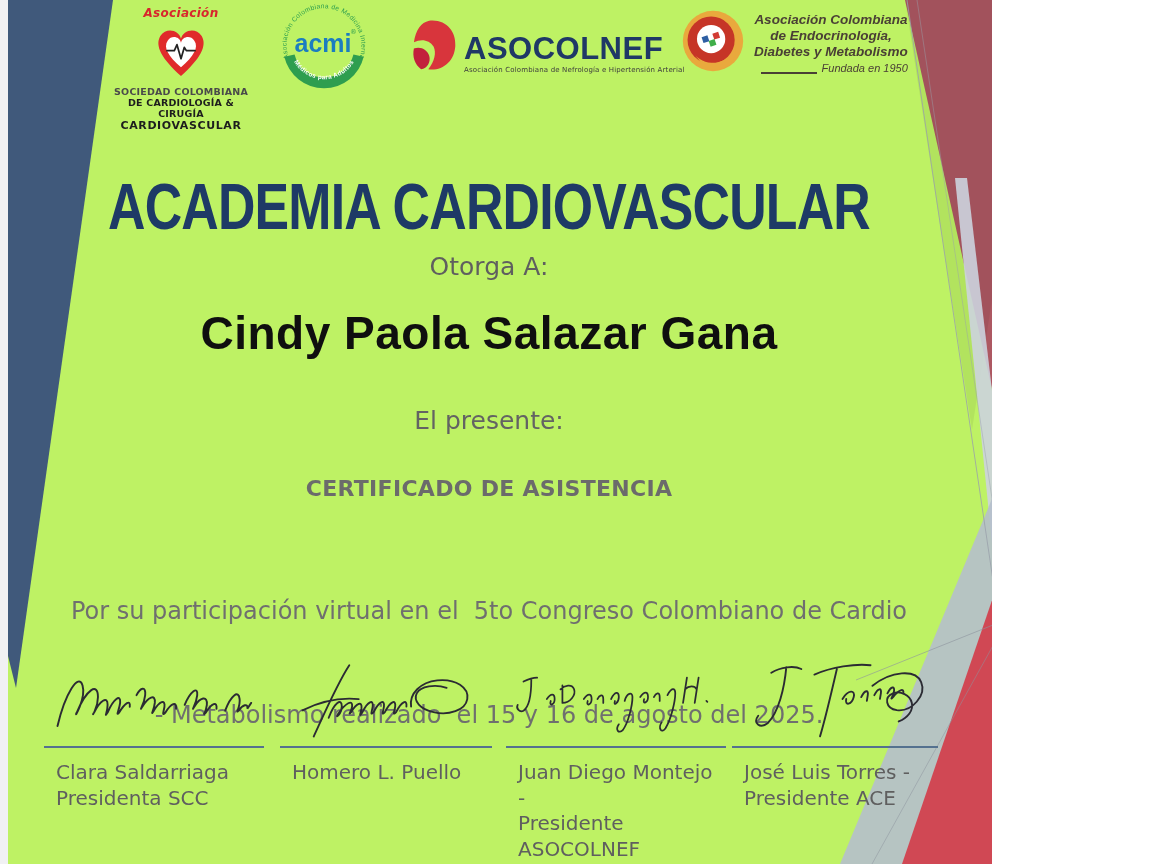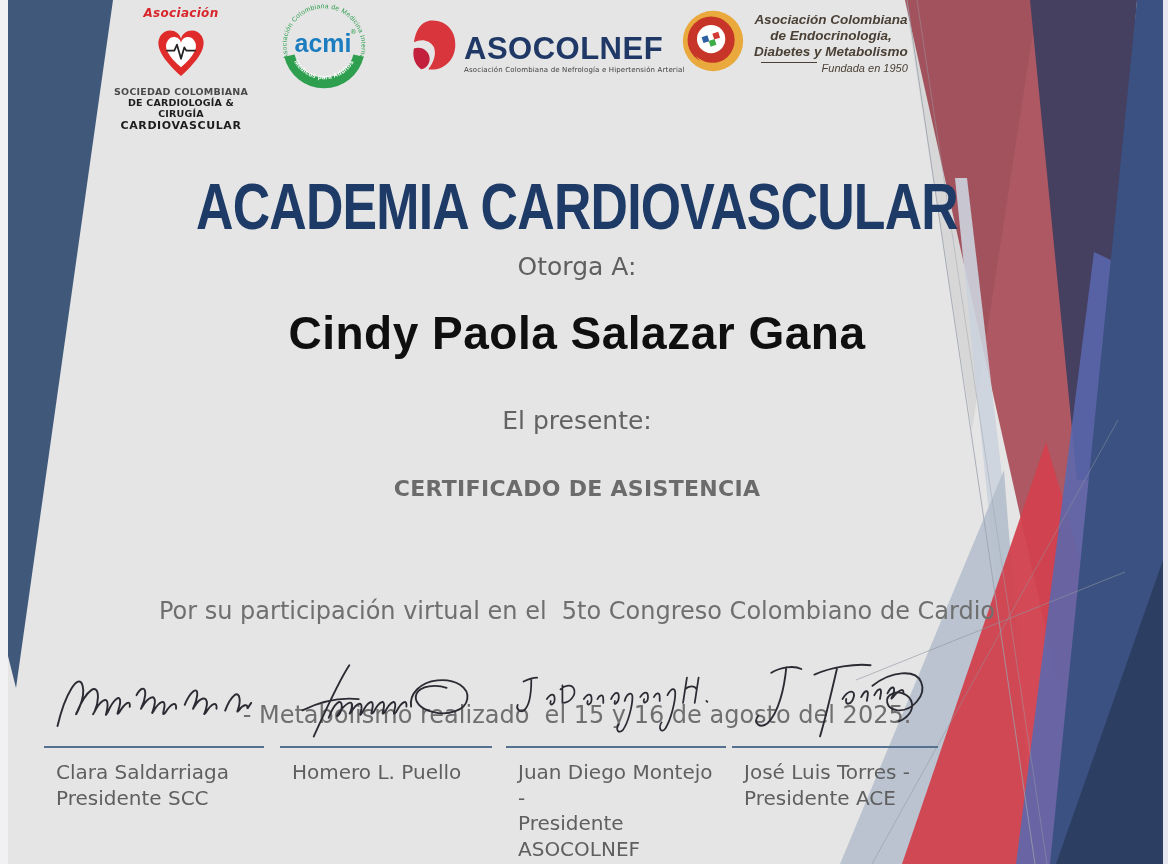--- a/index.html
+++ b/index.html
@@ -1,16 +1,16 @@
 <!DOCTYPE html>
 <html><head>
 <meta charset="utf-8">
 <style>
   html,body{margin:0;padding:0;background:#ffffff;}
-  .canvas{position:relative;width:1168px;height:864px;overflow:hidden;background:#e5e5e5;
+  .canvas{position:relative;width:992px;height:864px;overflow:hidden;background:#bef264;
           font-family:"DejaVu Sans",sans-serif;}
   .bg{position:absolute;inset:0;z-index:0;}
   .content{position:absolute;inset:0;z-index:2;}
 
   
   .logo-scc{position:absolute;left:106px;top:6px;width:150px;text-align:center;}
   .logo-scc .assoc{color:#d8262c;font-style:italic;font-size:12px;font-weight:600;letter-spacing:.3px;}
   .logo-scc .l1{font-size:9.5px;color:#4a4a4a;font-weight:600;margin-top:2px;letter-spacing:.2px;}
   .logo-scc .l2{font-size:9.5px;color:#1d1d1d;font-weight:bold;letter-spacing:.2px;}
   .logo-scc .l3{font-size:11px;color:#1d1d1d;font-weight:bold;letter-spacing:.6px;}
@@ -20,21 +20,21 @@
   .logo-asocolnef{position:absolute;left:404px;top:16px;display:flex;align-items:flex-end;}
   .asn-text{margin-left:6px;margin-top:2px;}
   .asn-word{font-family:"Liberation Sans",sans-serif;font-weight:bold;font-size:31px;line-height:1;
             color:#1f3866;letter-spacing:.5px;}
   .asn-cap{font-size:7px;color:#3d3d3d;margin-top:2px;letter-spacing:.15px;}
 
   .logo-ace{position:absolute;left:680px;top:8px;display:flex;align-items:flex-start;}
   .ace-text{margin-left:8px;margin-top:4px;text-align:center;color:#4a4035;
             font-family:"Liberation Sans",sans-serif;}
   .ace-text .al{font-weight:bold;font-style:italic;font-size:13.5px;line-height:1.18;}
-  .ace-founded{display:flex;align-items:flex-start;justify-content:flex-end;margin-top:2px;}
+  .ace-founded{display:flex;align-items:flex-end;justify-content:flex-end;margin-top:2px;}
   .ace-founded .rule{width:56px;height:1.5px;background:#4a4035;margin-right:5px;}
   .ace-founded .ft{font-style:italic;font-size:11px;}
 
   
   .ctext{position:absolute;left:0;right:14px;text-align:center;}
   .title{top:170px;font-family:"Liberation Sans",sans-serif;font-weight:bold;font-size:64px;
          color:#1e3a66;letter-spacing:-1px;transform:scaleX(0.81);transform-origin:50% 50%;
          white-space:nowrap;}
   .grants{top:252px;font-size:25px;color:#5f5f5f;}
   .recipient{top:306px;font-family:"Liberation Sans",sans-serif;font-weight:bold;font-size:46px;
@@ -159,21 +159,21 @@
         <svg width="212" height="88" viewBox="0 0 220 90" fill="none" stroke="#2b2b33" stroke-width="2" stroke-linecap="round">
           <path d="M14,72 C22,38 36,16 40,30 C44,44 30,66 34,58 C44,34 56,26 56,42 C56,54 48,64 52,58 C58,46 66,40 66,50 C66,58 62,64 66,58 C72,44 80,38 79,48 C78,56 74,62 78,58 C84,48 90,44 89,52"></path>
           <path d="M96,40 C100,32 106,30 105,40 C104,50 98,58 102,52 C108,42 116,38 115,48 C114,56 110,62 114,56 C120,46 126,44 125,52 C124,58 122,62 126,58 C132,48 138,46 137,54"></path>
           <path d="M146,50 C152,36 160,30 159,40 C158,50 152,58 156,52 C162,42 170,40 169,50 C168,58 164,62 168,58 C174,48 180,46 179,54"></path>
           <path d="M188,56 C194,40 202,34 203,44 C204,52 198,60 202,56 C206,50 212,48 211,54 L215,48"></path>
         </svg>
       </div>
       <div class="sig-line"></div>
       <div class="sig-names">
         <div>Clara Saldarriaga</div>
-        <div>Presidente SCC</div>
+        <div>Presidenta SCC</div>
       </div>
     </div>
 
     <div class="sig-col c2">
       <div class="sig-scribble">
         <svg width="206" height="88" viewBox="0 0 220 90" fill="none" stroke="#2b2b33" stroke-width="2" stroke-linecap="round">
           <path d="M36,84 C48,58 62,26 74,8 M24,56 C44,46 64,42 84,44"></path>
           <path d="M52,64 C58,48 66,42 66,52 C66,60 58,66 62,60 C70,48 78,44 77,52 C76,58 72,62 76,58 C82,48 88,46 87,54 C86,60 84,64 88,58 C94,46 100,44 99,52 C98,58 96,62 100,58 C106,46 112,44 111,52 C110,58 108,62 112,58 C118,46 124,44 123,52 C122,58 120,62 124,58 C130,46 136,44 135,52"></path>
           <path d="M140,52 C138,38 150,26 168,24 C188,22 202,32 200,44 C198,56 180,62 164,58 C150,55 142,46 146,38 C150,30 166,28 178,32"></path>
         </svg>

